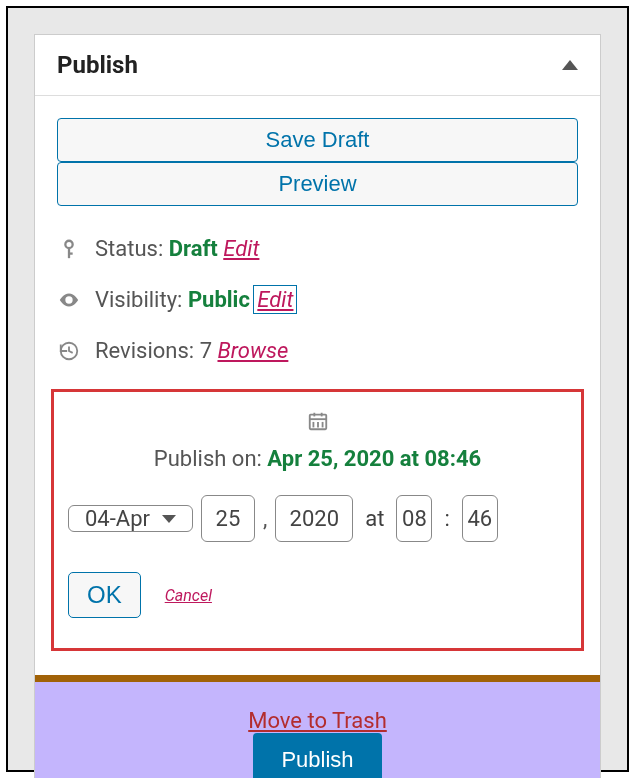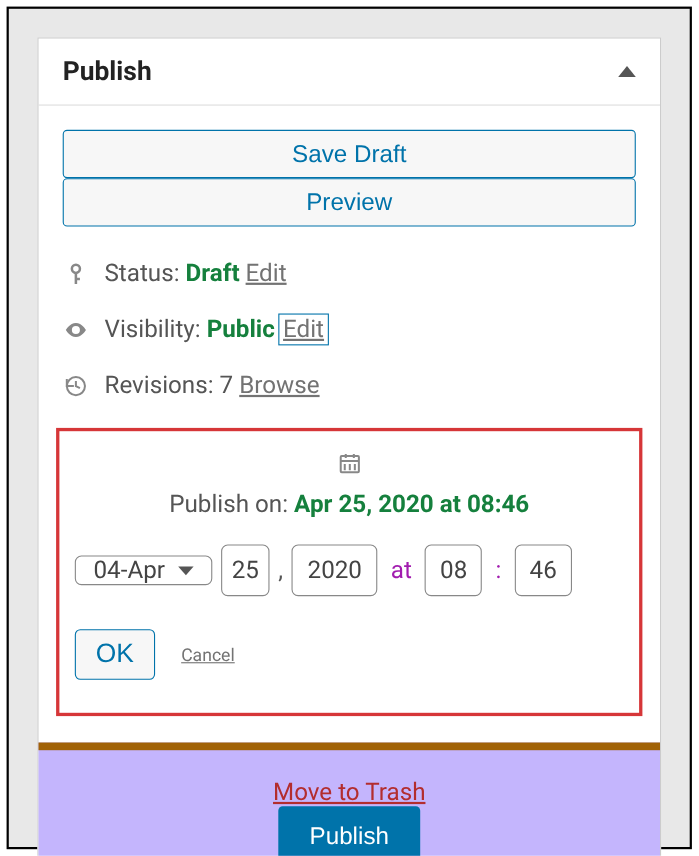--- a/index.html
+++ b/index.html
@@ -74,23 +74,24 @@
       color: #888;
     }
     .meta-text {
       color: #555;
     }
     .meta-value {
       font-weight: 700;
       color: #15803d;
     }
     .link {
-      color: #737373;
+      color: #be185d;
       text-decoration: underline;
       cursor: pointer;
+      font-style: italic;
     }
     .link-focused {
       outline: 1.5px solid #0073aa;
       outline-offset: 1px;
       padding: 0 2px;
     }
     .schedule-box {
       border: 3px solid #d63638;
       padding: 18px 14px 30px 14px;
       margin-bottom: 24px;
@@ -134,24 +135,24 @@
       border-top: 8px solid #555;
     }
     .num-input {
       border: 1px solid #888;
       border-radius: 6px;
       padding: 10px 0;
       font-size: 22px;
       background: #fff;
       text-align: center;
     }
-    .w-day { width: 44px; }
+    .w-day { width: 54px; }
     .w-year { width: 78px; }
-    .w-time { width: 52px; }
-    .at-label, .sep { color: #a21caf; padding: 0 4px; }
+    .w-time { width: 36px; }
+    .at-label, .sep { color: #404040; padding: 0 4px; }
     .comma { color: #555; }
     .sched-actions {
       display: flex;
       align-items: center;
       gap: 24px;
     }
     .ok-btn {
       font-size: 24px;
       padding: 8px 18px;
       background: #f7f7f7;

